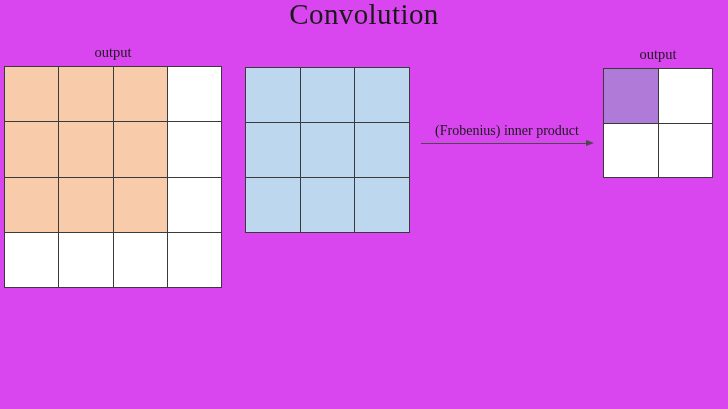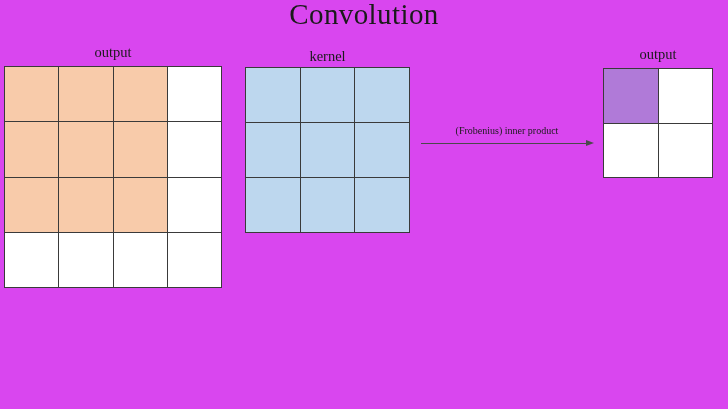--- a/index.html
+++ b/index.html
@@ -49,21 +49,21 @@
   .label-kernel { left: 245px; top: 47px; width: 165px; }
   .grid-kernel  { left: 245px; top: 67px; width: 165px; height: 166px; }
   .label-output { left: 603px; top: 45px; width: 110px; }
   .grid-output  { left: 603px; top: 68px; width: 110px; height: 110px; }
   .arrow-label {
     position: absolute;
     left: 416px;
     top: 122px;
     width: 182px;
     text-align: center;
-    font-size: 10px;
+    font-size: 14px;
     line-height: 18px;
     white-space: nowrap;
   }
   .arrow-line {
     position: absolute;
     left: 421px;
     top: 143px;
     width: 165px;
     height: 0;
     border-top: 1.4px solid #4a4a4a;
@@ -99,21 +99,20 @@
       <div class="cell" style="background: rgb(248, 203, 170);"></div>
       <div class="cell" style="background: rgb(248, 203, 170);"></div>
       <div class="cell" style="background: rgb(248, 203, 170);"></div>
       <div class="cell"></div>
       <div class="cell"></div>
       <div class="cell"></div>
       <div class="cell"></div>
       <div class="cell"></div>
     </div>
 
-  <div class="grid-label label-kernel">kernel</div>
   <div class="matrix grid-kernel" style="grid-template-columns: repeat(3, 1fr); grid-template-rows: repeat(3, 1fr);">
       <div class="cell" style="background: rgb(189, 215, 238);"></div>
       <div class="cell" style="background: rgb(189, 215, 238);"></div>
       <div class="cell" style="background: rgb(189, 215, 238);"></div>
       <div class="cell" style="background: rgb(189, 215, 238);"></div>
       <div class="cell" style="background: rgb(189, 215, 238);"></div>
       <div class="cell" style="background: rgb(189, 215, 238);"></div>
       <div class="cell" style="background: rgb(189, 215, 238);"></div>
       <div class="cell" style="background: rgb(189, 215, 238);"></div>
       <div class="cell" style="background: rgb(189, 215, 238);"></div>

